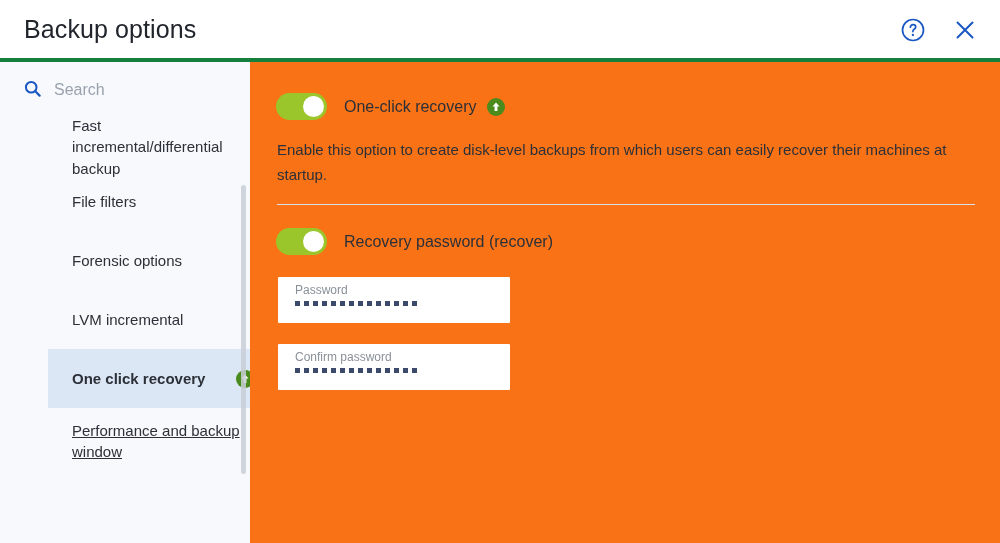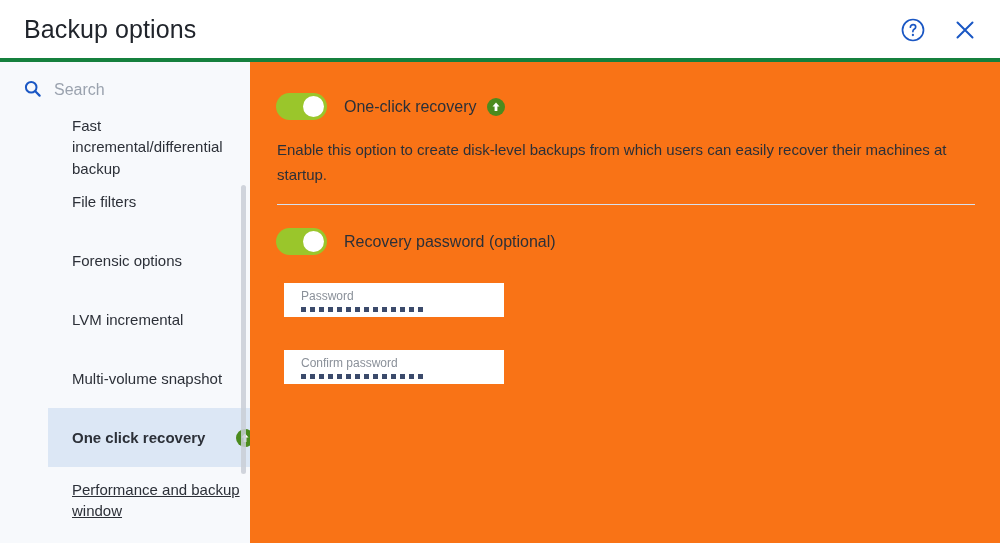--- a/index.html
+++ b/index.html
@@ -150,21 +150,21 @@
     left: 27px; top: 142px;
     width: 698px; height: 1px;
     background: #d6e0ee;
   }
 
   .field {
     position: absolute;
     left: 27px;
     width: 234px; height: 48px;
     background: #ffffff;
-    border: 7px solid #f97316;
+    border: 1px solid #f97316;
     border-radius: 2px;
   }
   .field.pw1 { top: 214px; }
   .field.pw2 { top: 281px; }
   .field-label {
     position: absolute; left: 17px; top: 6px;
     font-size: 12px; color: #8a9099;
   }
   .field-value {
     position: absolute; left: 17px; top: 24px;
@@ -226,23 +226,20 @@
       </div>
 
       <div class="nav-item">
         <span class="nav-label">Forensic options</span>
       </div>
 
       <div class="nav-item">
         <span class="nav-label">LVM incremental</span>
       </div>
 
-      <div class="nav-item">
-        <span class="nav-label">Multi-volume snapshot</span>
-      </div>
 
       <div class="nav-item selected">
         <span class="nav-label">One click recovery</span>
         <span class="badge-up">
           <svg width="18" height="18" viewBox="0 0 18 18">
             <circle cx="9" cy="9" r="9" fill="#4b8b1e"></circle>
             <path d="M9 4.6 L12.5 8.4 L10.4 8.4 L10.4 13 L7.6 13 L7.6 8.4 L5.5 8.4 Z" fill="#ffffff"></path>
           </svg>
         </span>
       </div>
@@ -272,21 +269,21 @@
     </div>
 
     <div class="description">Enable this option to create disk-level backups from which users can easily recover their machines at startup.</div>
 
     <div class="divider"></div>
 
     <div class="opt-row row2">
       <div class="toggle">
         <div class="knob"></div>
       </div>
-      <div class="opt-label">Recovery password (optional)</div>
+      <div class="opt-label">Recovery password (recover)</div>
     </div>
 
     <div class="field pw1">
       <div class="field-label">Password</div>
       <div class="field-value">
           <span class="dot"></span>
           <span class="dot"></span>
           <span class="dot"></span>
           <span class="dot"></span>
           <span class="dot"></span>

